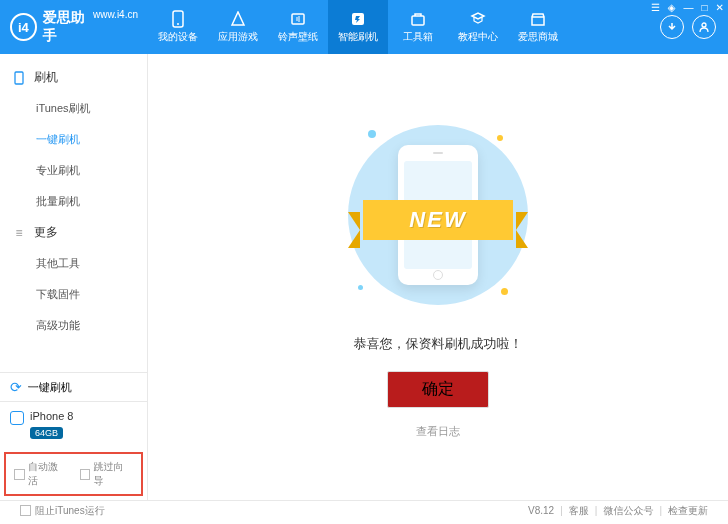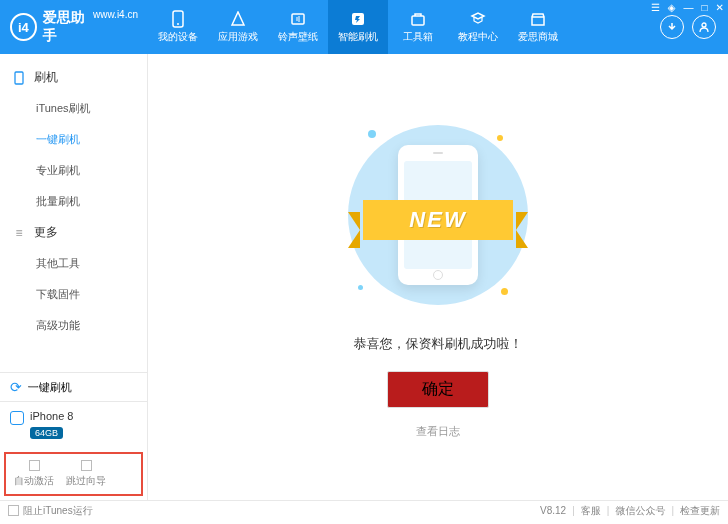--- a/index.html
+++ b/index.html
@@ -183,21 +183,20 @@
       margin: 0 4px 4px;
       display: flex;
       gap: 12px;
     }
     .chk {
       display: flex;
       align-items: center;
       gap: 3px;
       font-size: 10px;
       color: #888;
-      flex-direction: column;
     }
     .chk-box {
       width: 11px;
       height: 11px;
       border: 1px solid #bbb;
       display: inline-block;
     }
     .main {
       flex: 1;
       display: flex;
@@ -323,21 +322,21 @@
     .log-link {
       font-size: 11px;
       color: #999;
       cursor: pointer;
     }
     .footer {
       height: 20px;
       border-top: 1px solid #e8e8e8;
       display: flex;
       align-items: center;
-      padding: 0 8px;
+      padding: 0 20px;
       font-size: 10px;
       color: #888;
     }
     .footer-left {
       display: flex;
       align-items: center;
       gap: 4px;
       flex: 1;
     }
     .footer-right {

